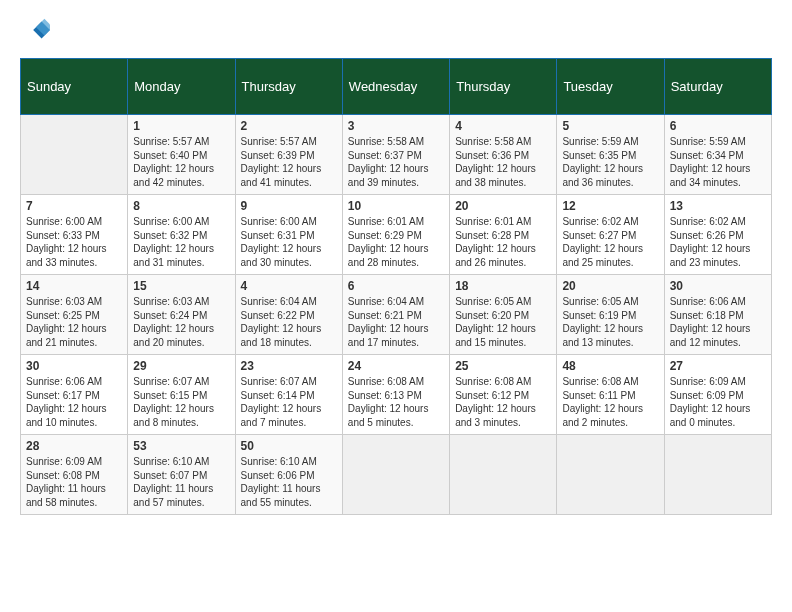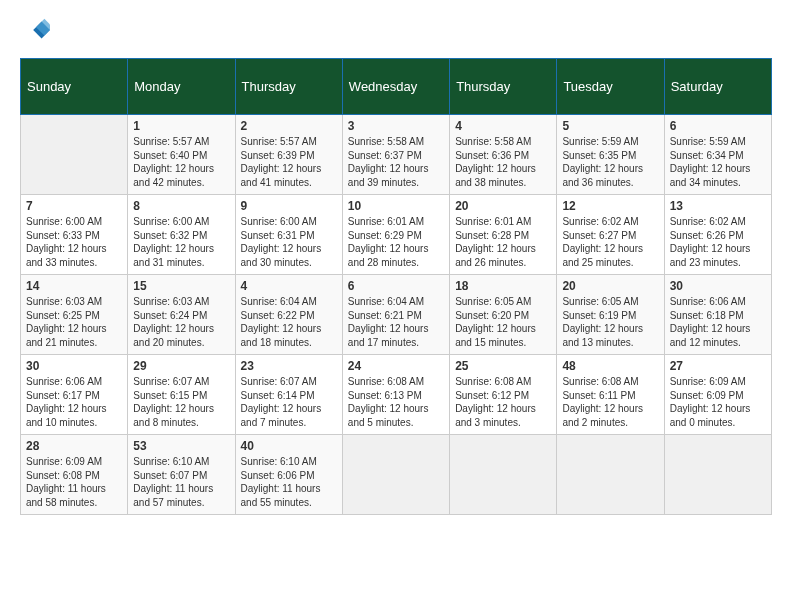--- a/index.html
+++ b/index.html
@@ -335,21 +335,21 @@
 and 58 minutes.</div>
           </td>
           <td>
             <span class="day-num">53</span>
             <div class="day-info" style="white-space: pre-line;">Sunrise: 6:10 AM
 Sunset: 6:07 PM
 Daylight: 11 hours
 and 57 minutes.</div>
           </td>
           <td>
-            <span class="day-num">40</span>
+            <span class="day-num">50</span>
             <div class="day-info" style="white-space: pre-line;">Sunrise: 6:10 AM
 Sunset: 6:06 PM
 Daylight: 11 hours
 and 55 minutes.</div>
           </td>
           <td class="empty-cell"></td>
           <td class="empty-cell"></td>
           <td class="empty-cell"></td>
           <td class="empty-cell"></td>
         </tr>

